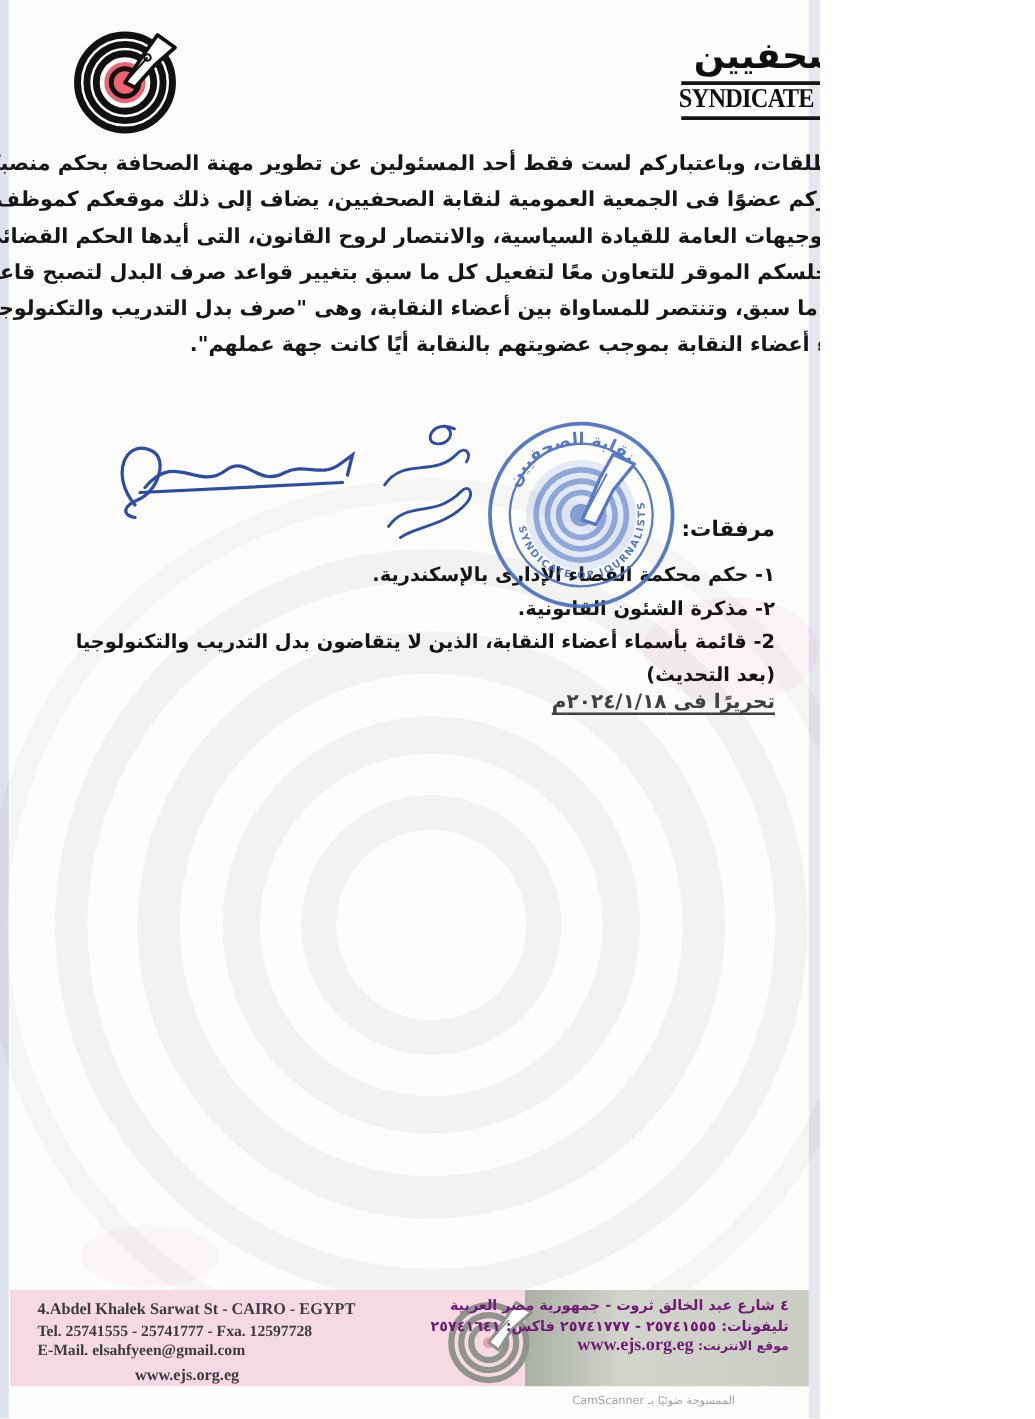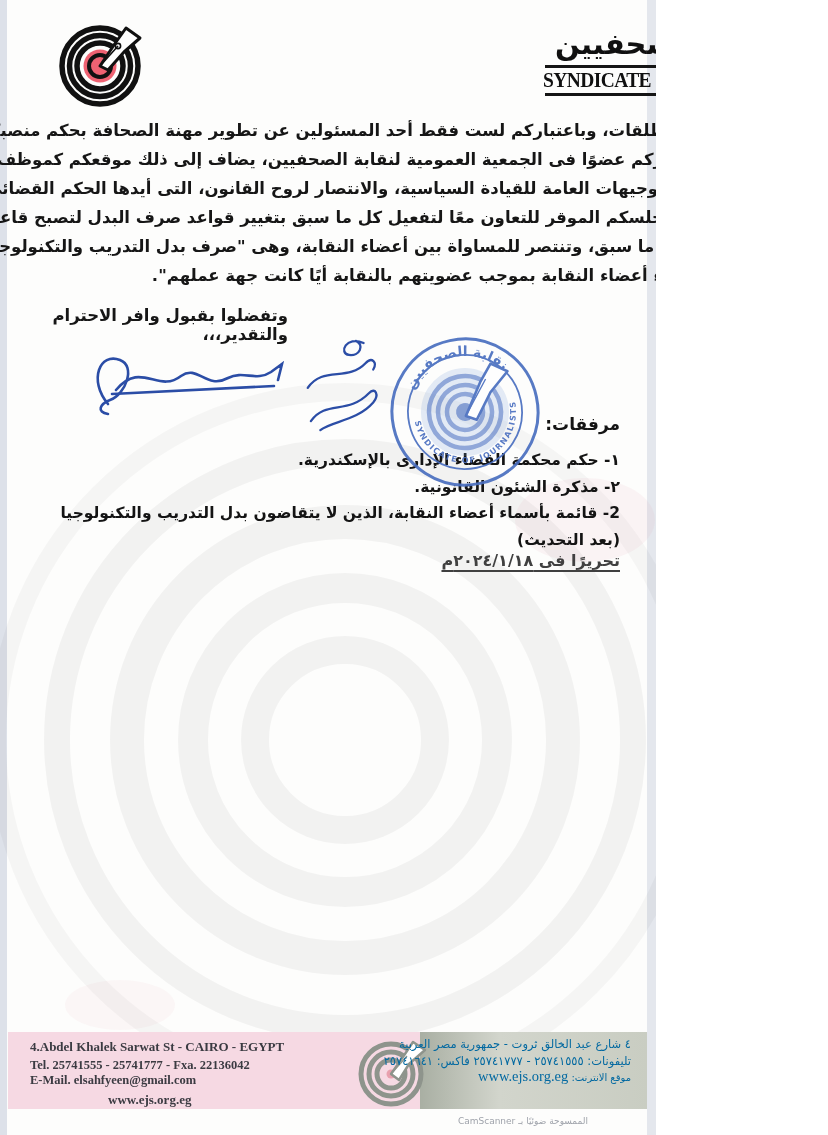--- a/index.html
+++ b/index.html
@@ -48,22 +48,22 @@
   .footer{position:absolute;left:8px;right:9px;top:1032px;height:77px;z-index:2;}
   .footer .pink{position:absolute;left:0;top:0;width:412px;height:100%;background:#f6d9e3;}
   .footer .gray{position:absolute;left:412px;right:0;top:0;height:100%;
                 background:linear-gradient(90deg,#a9afa3,#d2d5cc 35%,#c9cdc2);}
   .f-left{position:absolute;left:22px;top:7px;font-family:"Liberation Serif",serif;
           font-weight:bold;color:#3b3b42;}
   .f-left .l1{font-size:13px;line-height:16px;}
   .f-left .l2{font-size:12.5px;line-height:15px;margin-top:3px;}
   .f-left .l3{font-size:12.5px;line-height:15px;}
   .f-left .l4{font-size:13px;line-height:16px;margin-top:4px;margin-left:78px;}
-  .f-right{position:absolute;right:16px;top:5px;direction:rtl;text-align:right;color:#0369a1;
-           font-weight:normal;}
+  .f-right{position:absolute;right:16px;top:5px;direction:rtl;text-align:right;color:#701a75;
+           font-weight:bold;}
   .f-right .r1{font-size:11.5px;line-height:15px;}
   .f-right .r2{font-size:11.5px;line-height:15px;margin-top:2px;}
   .f-right .r3{font-size:10.5px;line-height:20px;}
   .f-right .r3 .big{font-family:"Liberation Serif",serif;font-size:17px;letter-spacing:.3px;}
   .f-right .r4{font-size:10px;line-height:14px;}
   .f-right .r4 .big{font-family:"Liberation Serif",serif;font-size:14.5px;}
   .f-logo{position:absolute;left:347px;top:2px;}
 
   .scan-credit{position:absolute;right:68px;top:1116px;z-index:2;direction:rtl;
                font-size:9px;color:#9fa3ab;}
@@ -115,21 +115,20 @@
 
   <div class="body-text">
     <div class="ln">من كل هذه المنطلقات، وباعتباركم لست فقط أحد المسئولين عن تطوير مهنة الصحافة بحكم منصبكم،</div>
     <div class="ln">ولكن أيضًا باعتباركم عضوًا فى الجمعية العمومية لنقابة الصحفيين، يضاف إلى ذلك موقعكم كموظف عام</div>
     <div class="ln">منوط به إنفاذ التوجيهات العامة للقيادة السياسية، والانتصار لروح القانون، التى أيدها الحكم القضائى، فإننا</div>
     <div class="ln">ندعوكم وندعو مجلسكم الموقر للتعاون معًا لتفعيل كل ما سبق بتغيير قواعد صرف البدل لتصبح قاعدة</div>
     <div class="ln">واحدة تراعى كل ما سبق، وتنتصر للمساواة بين أعضاء النقابة، وهى "صرف بدل التدريب والتكنولوجيا</div>
     <div class="ln center">لزملاء أعضاء النقابة بموجب عضويتهم بالنقابة أيًا كانت جهة عملهم".</div>
   </div>
 
-  <div class="closing">وتفضلوا بقبول وافر الاحترام والتقدير،،،</div>
 
 
   <svg class="scribble" style="left:86px;top:342px;" width="215" height="78">
     <g fill="none" stroke="#2b4da6" stroke-width="2.6" stroke-linecap="round">
       <path d="M22 62 C2 38 14 10 34 18 C50 24 40 52 24 58 C14 62 10 70 22 72"></path>
       <path d="M30 48 C55 18 72 52 95 34 C112 22 120 48 142 36 C158 28 170 40 185 30 L196 22 L192 38"></path>
       <path d="M26 52 L188 44"></path>
     </g>
   </svg>
 
@@ -190,21 +189,21 @@
       </g>
       <circle cx="36" cy="40" r="4.5" fill="#e8a0ae"></circle>
       <g>
         <path d="M36 40 L50 20 L58 8 L70 16 L54 30 L44 46 Z" fill="#ffffff" stroke="#8e948c" stroke-width="2.4" stroke-linejoin="round"></path>
         <line x1="36" y1="40" x2="52" y2="22" stroke="#8e948c" stroke-width="1.3"></line>
       </g>
     </svg>
 
     <div class="f-left">
       <div class="l1">4.Abdel Khalek Sarwat St - CAIRO - EGYPT</div>
-      <div class="l2">Tel. 25741555 - 25741777 -  Fxa. 22136042</div>
+      <div class="l2">Tel. 25741555 - 25741777 -  Fxa. 12597728</div>
       <div class="l3">E-Mail. elsahfyeen@gmail.com</div>
       <div class="l4">www.ejs.org.eg</div>
     </div>
 
     <div class="f-right">
       <div class="r1">٤ شارع عبد الخالق ثروت - جمهورية مصر العربية</div>
       <div class="r2">تليفونات: ٢٥٧٤١٥٥٥ - ٢٥٧٤١٧٧٧ فاكس: ٢٥٧٤١٦٤١</div>
       <div class="r4">
         <span>موقع الانترنت:</span>
         <span class="big" dir="ltr">www.ejs.org.eg</span>

